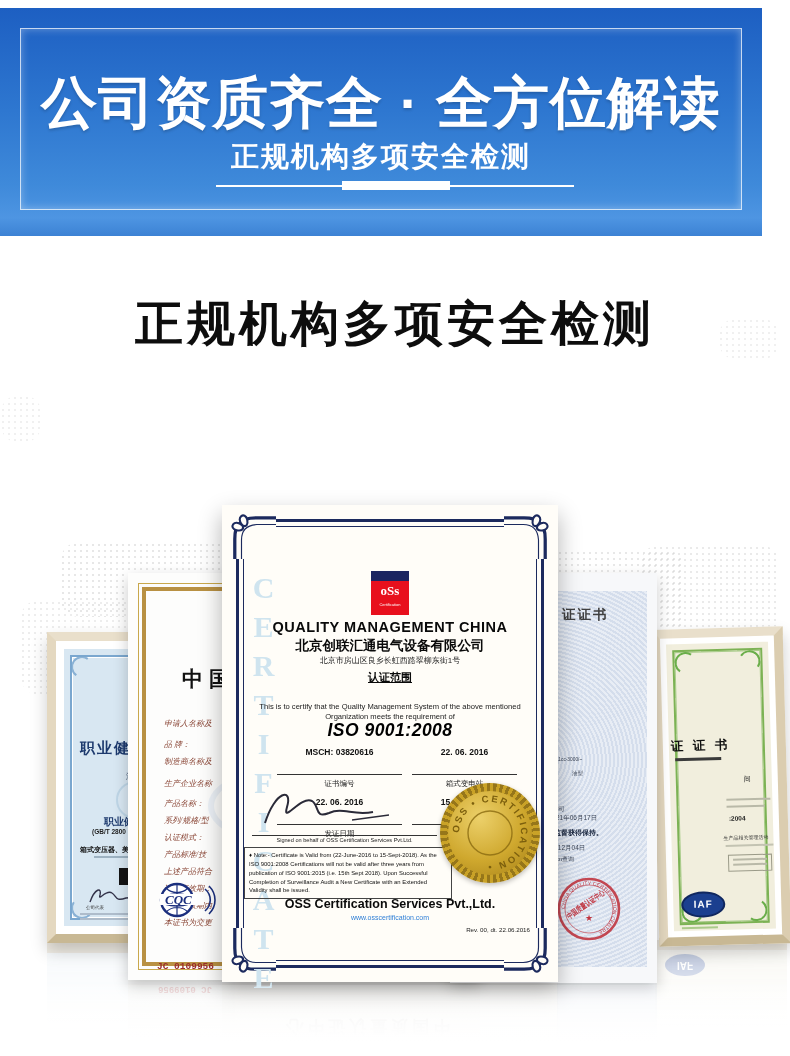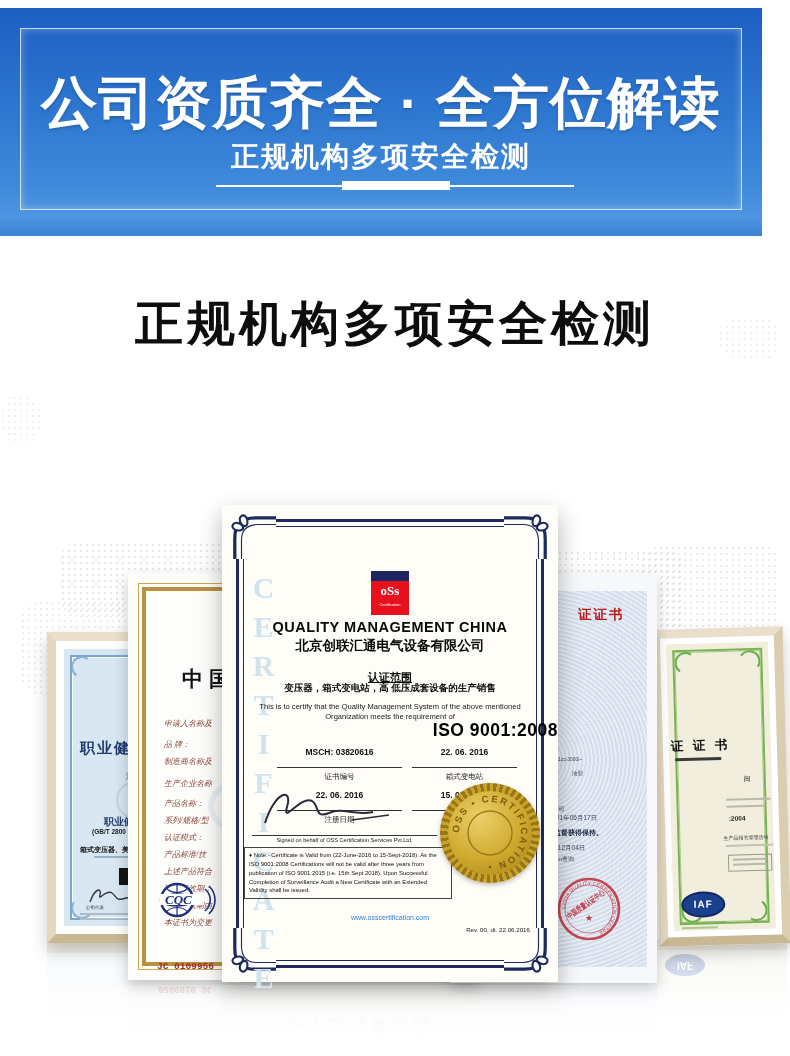--- a/index.html
+++ b/index.html
@@ -101,22 +101,22 @@
   .cqc-logo{position:absolute;left:30px;top:308px;}
   .cqc-foot{position:absolute;left:100px;top:348px;color:#111;font-size:14px;font-weight:800;}
   .cqc-serial{position:absolute;left:29px;top:388px;color:#9b2b2b;font-size:9.5px;font-weight:700;
     font-family:"Liberation Mono",monospace;}
 
   
   .bluec{position:absolute;left:450px;top:573px;width:207px;height:410px;background:#f7f8fa;
     box-shadow:0 6px 14px rgba(0,0,0,.20);z-index:3;}
   .bluec-panel{position:absolute;left:10px;top:18px;right:10px;bottom:16px;background:#dce4f0;
     background-image:repeating-radial-gradient(circle at 40% 45%,rgba(255,255,255,.35) 0 2px,rgba(190,202,224,.25) 2px 4px);}
-  .bluec-title{position:absolute;left:112px;top:33px;color:#b91c1c;font-size:13.5px;font-weight:800;
-    letter-spacing:2px;white-space:nowrap;margin-left:16px;}
+  .bluec-title{position:absolute;left:112px;top:33px;color:#404040;font-size:13.5px;font-weight:800;
+    letter-spacing:2px;white-space:nowrap;}
   .bf{position:absolute;color:#3a4354;white-space:nowrap;}
   .bf1{left:106px;top:172px;font-size:5.5px;}
   .bf2{left:106px;top:184px;font-size:4.8px;}
   .bf3{left:122px;top:197px;font-size:5.5px;}
   .bf4{left:108px;top:232px;font-size:6.5px;}
   .bf5{left:106px;top:241px;font-size:6.5px;}
   .bf6{left:104px;top:255px;font-size:7px;font-weight:800;color:#16233c;}
   .bf7{left:104px;top:271px;font-size:6.5px;}
   .bf8{left:104px;top:282px;font-size:6px;}
   .redseal{position:absolute;left:106px;top:303px;}
@@ -144,26 +144,26 @@
     font-size:14.5px;font-weight:800;letter-spacing:.5px;}
   .cm-co{position:absolute;left:0;top:132px;width:100%;text-align:center;color:#0a0a0a;
     font-size:13.5px;font-weight:800;}
   .cm-addr{position:absolute;left:0;top:150px;width:100%;text-align:center;color:#222;font-size:8px;}
   .cm-scopet{position:absolute;left:0;top:165px;width:100%;text-align:center;color:#0a0a0a;
     font-size:11px;font-weight:800;text-decoration:underline;}
   .cm-scope{position:absolute;left:0;top:177px;width:100%;text-align:center;color:#0a0a0a;
     font-size:9.5px;font-weight:700;}
   .cm-cert1{position:absolute;left:0;top:197px;width:100%;text-align:center;color:#1a1a1a;font-size:7.6px;}
   .cm-cert2{position:absolute;left:0;top:207px;width:100%;text-align:center;color:#1a1a1a;font-size:7.6px;}
-  .cm-std{position:absolute;left:0;top:215px;width:100%;text-align:right;color:#000;
-    font-size:17.5px;font-weight:800;letter-spacing:.5px;}
+  .cm-std{position:absolute;left:0;top:215px;width:100%;text-align:center;color:#000;
+    font-size:17.5px;font-weight:800;letter-spacing:.5px;font-style:italic;}
   .cm-fields{position:absolute;left:55px;top:242px;width:240px;display:grid;
     grid-template-columns:125px 105px;grid-column-gap:10px;grid-row-gap:8px;}
   .cm-field{text-align:center;}
-  .cm-fv{font-size:8.5px;font-weight:800;color:#111;border-bottom:1px solid #333;padding-bottom:10px;}
+  .cm-fv{font-size:8.5px;font-weight:800;color:#111;border-bottom:1px solid #333;padding-bottom:17px;}
   .cm-fl{font-size:7.5px;color:#222;margin-top:4px;}
   .cm-sig{position:absolute;left:35px;top:280px;}
   .cm-sigline{position:absolute;left:30px;top:330px;width:185px;border-top:1px solid #333;}
   .cm-sigcap{position:absolute;left:30px;top:332px;width:185px;text-align:center;font-size:5.6px;color:#222;}
   .cm-note{position:absolute;left:22px;top:342px;width:198px;border:1px solid #444;
     padding:3px 4px;font-size:5.9px;line-height:1.5;color:#111;text-align:left;}
   .cm-seal{position:absolute;left:218px;top:278px;width:100px;height:100px;}
   .seal-burst{position:absolute;inset:0;border-radius:50%;
     background:repeating-conic-gradient(#c9a227 0 4deg,#96761a 4deg 8deg);
     box-shadow:0 2px 5px rgba(0,0,0,.25);}
@@ -353,38 +353,38 @@
     <div class="cm-logo">
       <div class="cm-logo-bar"></div>
       <div class="cm-logo-body">
         <span class="cm-logo-oss">oSs</span>
         <span class="cm-logo-sub">Certification</span>
       </div>
     </div>
 
     <div class="cm-sys">QUALITY MANAGEMENT CHINA</div>
     <div class="cm-co">北京创联汇通电气设备有限公司</div>
+    <div class="cm-addr">北京市房山区良乡长虹西路翠柳东街1号</div>
     <div class="cm-scopet">认证范围</div>
-    <div class="cm-scope">变压器，箱式变电站，高 低压成套设备的生产销售</div>
     <div class="cm-cert1">This is to certify that the Quality Management System of the above mentioned</div>
     <div class="cm-cert2">Organization meets the requirement of</div>
     <div class="cm-std">ISO 9001:2008</div>
 
     <div class="cm-fields">
       <div class="cm-field">
         <div class="cm-fv">MSCH: 03820616</div>
         <div class="cm-fl">证书编号</div>
       </div>
       <div class="cm-field">
         <div class="cm-fv">22. 06. 2016</div>
         <div class="cm-fl">箱式变电站</div>
       </div>
       <div class="cm-field">
         <div class="cm-fv">22. 06. 2016</div>
-        <div class="cm-fl">注册日期</div>
+        <div class="cm-fl">发证日期</div>
       </div>
       <div class="cm-field">
         <div class="cm-fv">15. 09. 2018</div>
         <div class="cm-fl">失效日期</div>
       </div>
     </div>
 
     <svg class="cm-sig" width="150" height="50" viewBox="0 0 150 50">
       <path d="M8 38 C18 6 36 2 30 22 C25 40 44 10 55 16 C63 21 57 34 72 28 C86 22 96 31 116 27" fill="none" stroke="#2a2a38" stroke-width="2"></path>
       <path d="M95 35 L132 30" fill="none" stroke="#2a2a38" stroke-width="1.4"></path>
@@ -401,20 +401,21 @@
         <defs>
             <path id="goldring" d="M50 50 m-31 0 a31 31 0 1 1 62 0 a31 31 0 1 1 -62 0"></path>
           </defs>
         <circle cx="50" cy="50" r="22" fill="none" stroke="#8a6a10" stroke-width="1.4" opacity=".8"></circle>
         <text font-size="9.5" font-weight="bold" fill="#7c5f0d" letter-spacing="2">
           <textPath href="#goldring">OSS • CERTIFICATION •</textPath>
         </text>
       </svg>
     </div>
 
+    <div class="cm-issuer">OSS Certification Services Pvt.,Ltd.</div>
     <div class="cm-web">www.osscertification.com</div>
     <div class="cm-rev">Rev. 00, dt. 22.06.2016</div>
   </div>
 
   <div class="refl reflL"></div>
   <div class="refl reflR">
     <div class="refl-iaf">IAF</div>
   </div>
   <div class="refl reflQ">
     <div class="refl-serial">JC 0109956</div>

